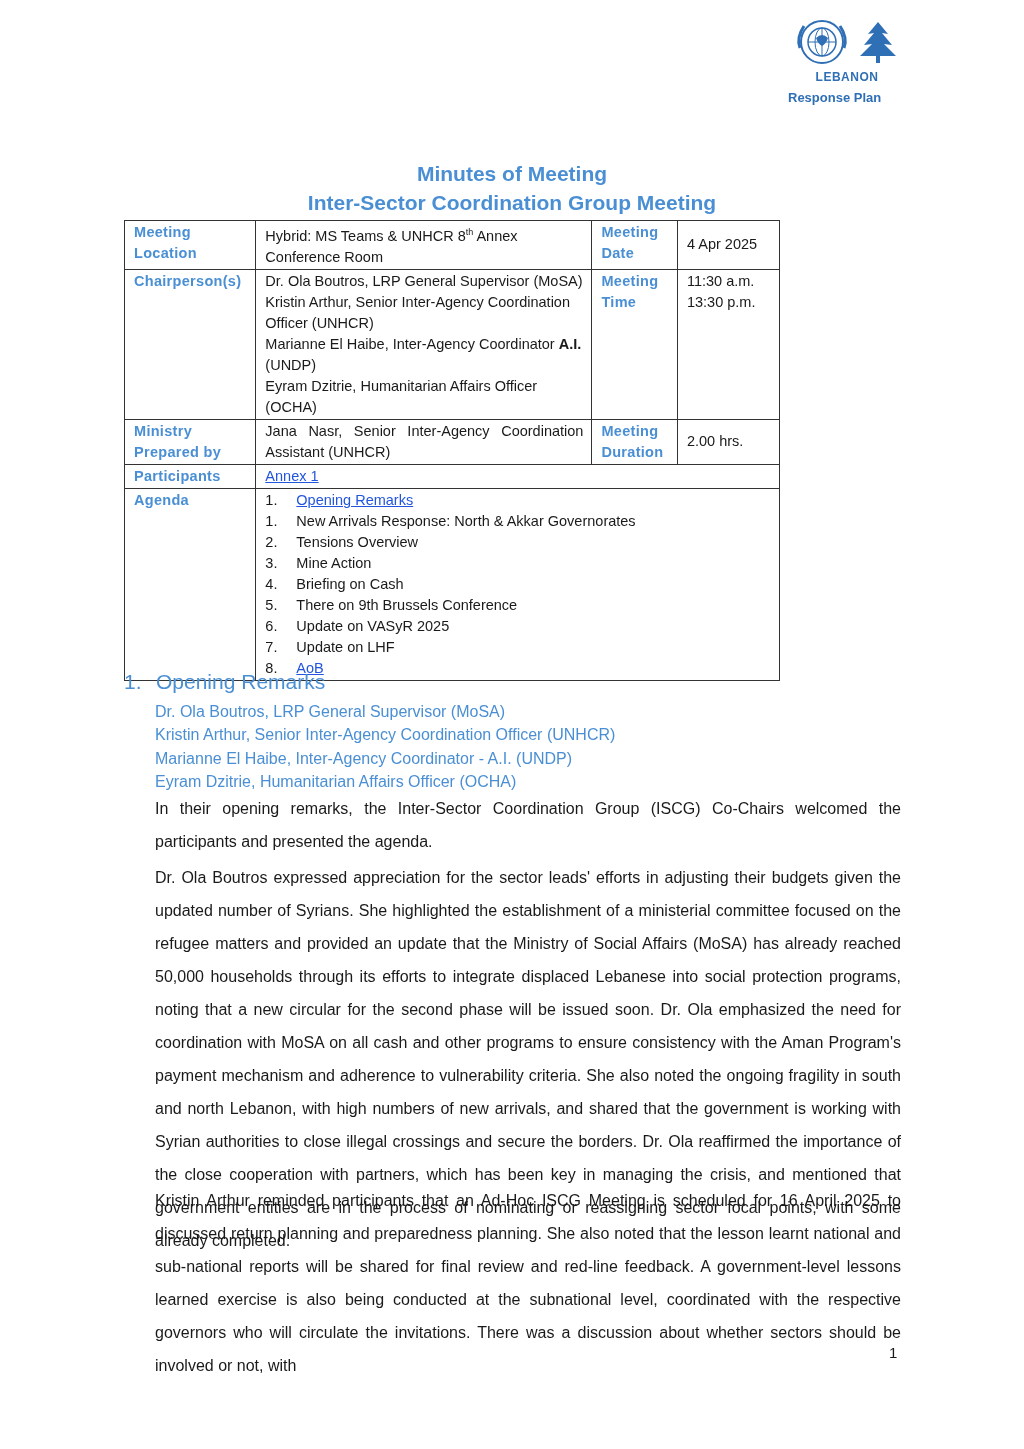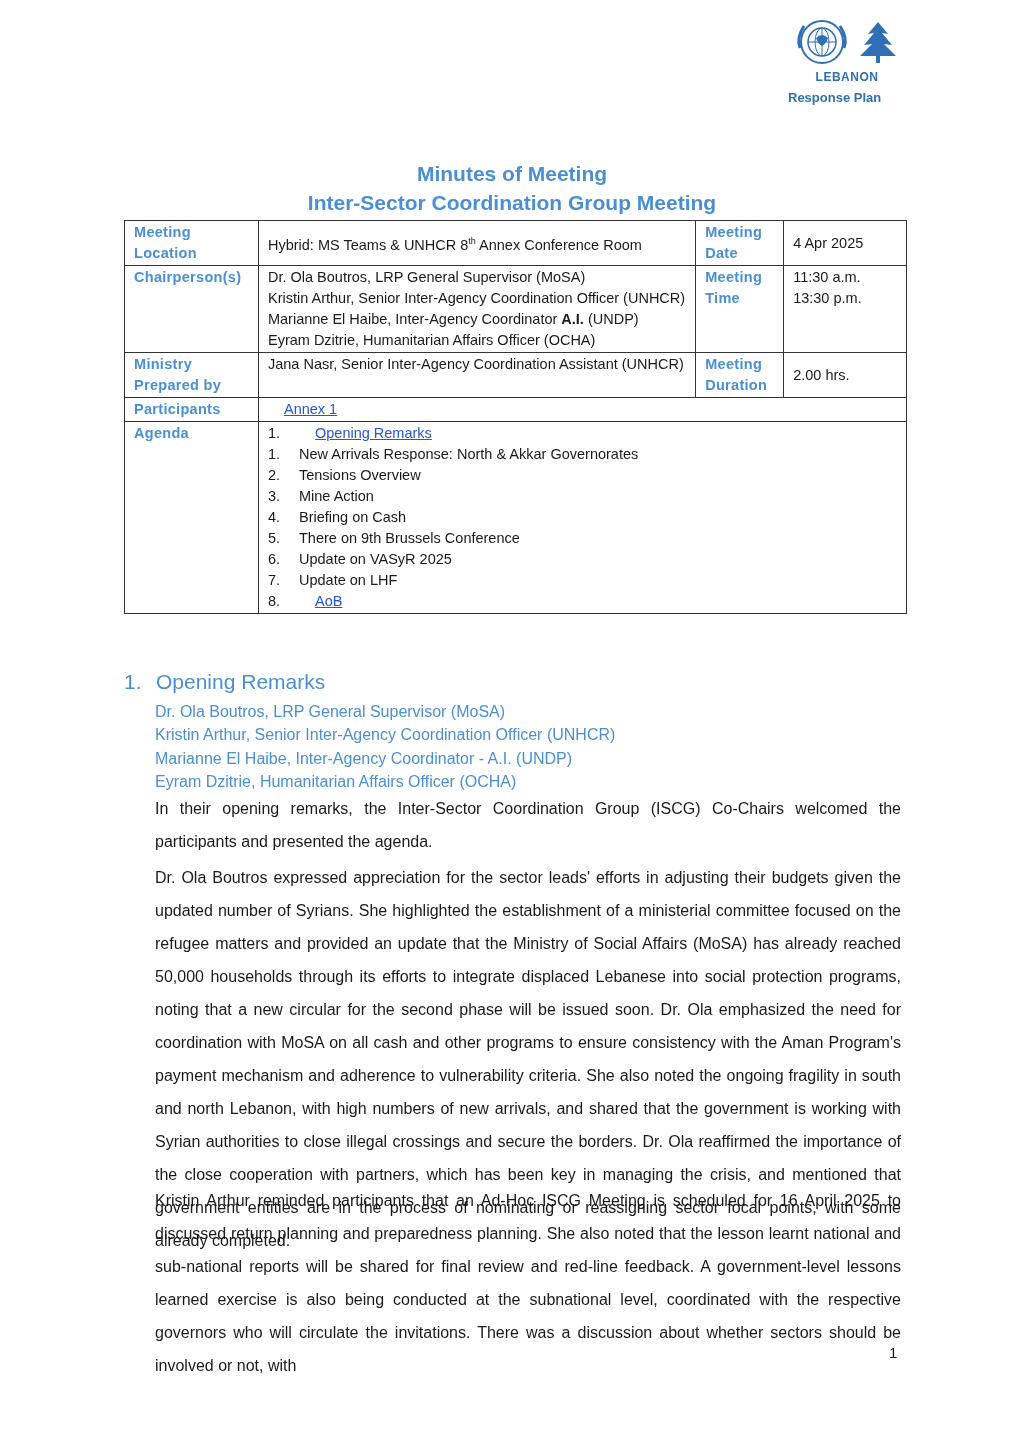--- a/index.html
+++ b/index.html
@@ -8,26 +8,26 @@
     .logo { position: absolute; left: 788px; top: 18px; width: 118px; height: 92px; }
     .logo svg { display: block; }
     .logo-text1 { position: absolute; left: 0; top: 52px; width: 118px; text-align: center;
                   font-weight: bold; font-size: 12px; color: #2f6fb5; letter-spacing: 0.5px; }
     .logo-text2 { position: absolute; left: 0; top: 72px; width: 118px; 
                   font-weight: bold; font-size: 13px; color: #2f6fb5; }
     .title { position: absolute; left: 0; width: 1024px; text-align: center;
              color: #4a8fd4; font-weight: bold; font-size: 21px; margin-top: 36px; }
     .title1 { top: 126px; }
     .title2 { top: 155px; }
-    table.meta { position: absolute; left: 124px; top: 220px; width: 783px; border-collapse: collapse;
+    table.meta { position: absolute; left: 124px; top: 220px; width: 656px; border-collapse: collapse;
                  font-size: 14.5px; padding-left: 48px; }
     table.meta td { border: 1.5px solid #333; vertical-align: top; padding: 1px 8px 1px 9px; line-height: 21px; }
     .lbl { color: #4a8fd4; font-weight: bold; letter-spacing: 0.3px; }
     .vmid { vertical-align: middle !important; }
-    .link { color: #2255dd; text-decoration: underline; margin-left: 16px; }
+    .link { color: #2255dd; text-decoration: underline; }
     ol.agenda { list-style: none; margin: 0; padding: 0; }
     ol.agenda li { display: flex; }
     ol.agenda .num { width: 31px; flex: none; }
     .section { position: absolute; left: 124px; top: 670px; font-size: 21px; font-weight: normal; color: #4a8fd4; }
     .section .snum { display: inline-block; width: 32px; }
     .names { position: absolute; left: 155px; top: 700px; font-size: 16px; color: #4a8fd4; line-height: 23.3px; }
     .para { position: absolute; left: 155px; width: 746px; font-size: 16px; line-height: 33px;
             text-align: justify; color: #1a1a1a; }
     .p1 { top: 792px; }
     .p2 { top: 861px; }

